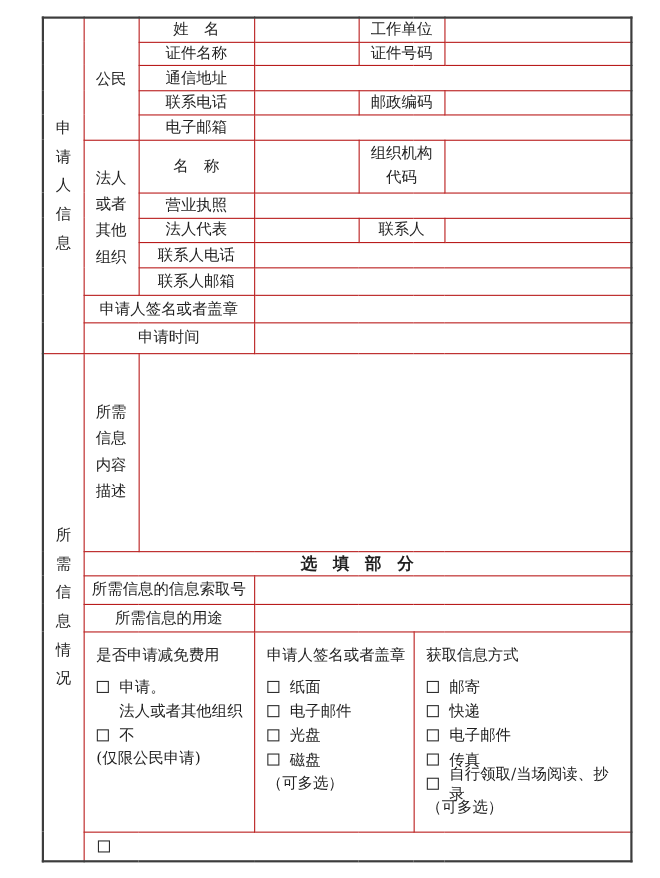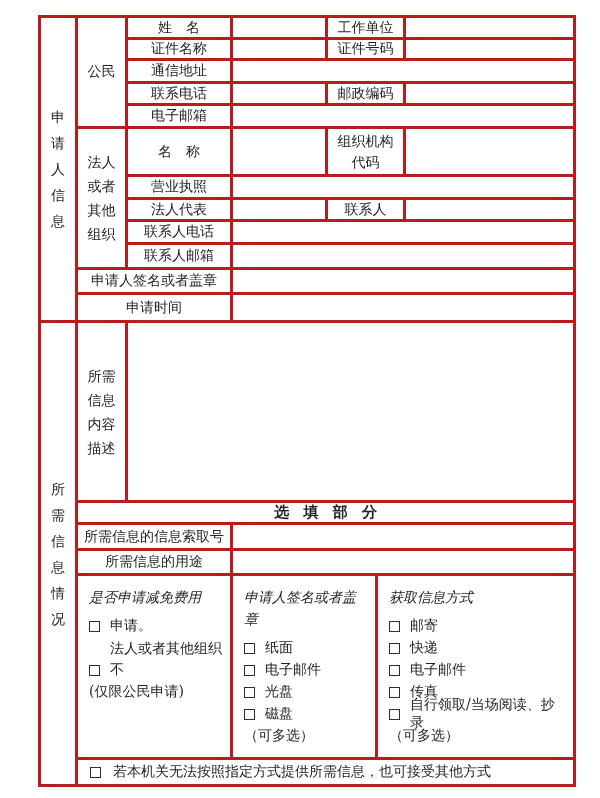--- a/index.html
+++ b/index.html
@@ -11,21 +11,21 @@
     color: #1f1f1f;
   }
   #form-wrap { padding: 15px 0 0 38px; }
   table.form {
     border-collapse: collapse;
     table-layout: fixed;
     width: 535px;
     border: 2px solid #3d3d3d;
   }
   td {
-    border: 3px solid #b91c1c;
+    border: 1px solid #b91c1c;
     padding: 0;
     font-size: 14px;
     vertical-align: middle;
     overflow: hidden;
   }
   td.lbl { text-align: center; }
   td.vcell { text-align: center; margin-left: 41px; }
   .vtext {
     display: inline-block;
     width: 1.15em;
@@ -47,21 +47,21 @@
     padding-left: 0.95em;
     font-size: 15px;
   }
   td.cb-col { vertical-align: top; }
   .cb-inner {
     display: flex;
     flex-direction: column;
     height: 100%;
     padding: 10px 6px 12px 11px;
   }
-  .cb-title { line-height: 22px; margin-bottom: 7px; font-style: italic; }
+  .cb-title { line-height: 22px; margin-bottom: 7px; }
   .opt {
     display: flex;
     align-items: center;
     height: 22px;
     flex: 0 0 auto;
   }
   .cb {
     display: inline-block;
     width: 11px; height: 11px;
     border: 1px solid #2e2e2e;
@@ -267,19 +267,18 @@
         </div>
         <div class="footnote">（可多选）</div>
       </div>
     </td>
   </tr>
 
   <tr style="height:27px">
     <td colspan="6">
       <div class="bottom-note">
         <span class="cb"></span>
-        <span>若本机关无法按照指定方式提供所需信息，也可接受其他方式</span>
       </div>
     </td>
   </tr>
 </tbody>
     </table>
 </div>
 
 </body></html>

